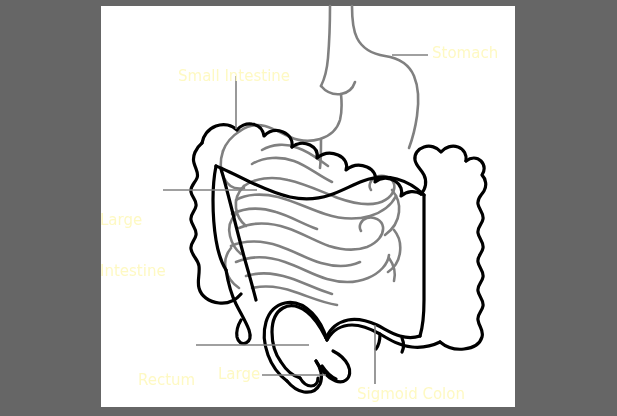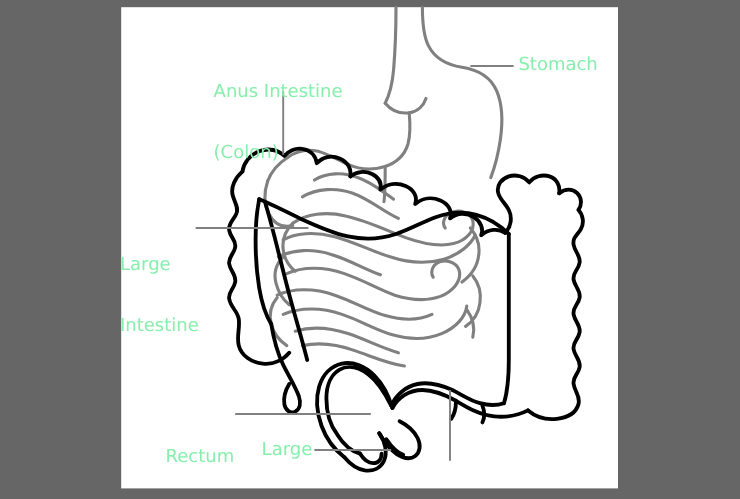--- a/index.html
+++ b/index.html
@@ -30,21 +30,21 @@
   }
   #figure {
     position: absolute;
     left: 0;
     top: 0;
     width: 617px;
     height: 416px;
   }
   .label-text {
     position: absolute;
-    color: #86efac;
+    color: #fef9c3;
     font-family: "DejaVu Sans", "Liberation Sans", sans-serif;
     font-size: 15px;
     line-height: 17px;
     white-space: pre;
     letter-spacing: 0px;
   }
   #lbl-large-intestine { left: 178px; top: 34px; }
   #lbl-stomach        { left: 432px; top: 45px; }
   #lbl-small-intestine{ left: 100px; top: 178px; }
   #lbl-rectum         { left: 138px; top: 336px; margin-top: 36px; }
@@ -176,29 +176,29 @@
       <line x1="236" y1="76" x2="236" y2="129"></line>
       <line x1="392" y1="55" x2="428" y2="55"></line>
       <line x1="163" y1="190" x2="257" y2="190"></line>
       <line x1="196" y1="345" x2="309" y2="345"></line>
       <line x1="262" y1="375" x2="326" y2="375"></line>
       <line x1="375" y1="325" x2="375" y2="384"></line>
     </g>
   </svg>
 
   <div class="label-text" id="lbl-large-intestine">
-    <div>Anus Intestine</div>
-    <div>(Colon)</div>
+    <div>Small Intestine</div>
   </div>
 
   <div class="label-text" id="lbl-stomach">Stomach</div>
 
   <div class="label-text" id="lbl-small-intestine">
     <div>Large</div>
     <div>Intestine</div>
   </div>
 
   <div class="label-text" id="lbl-rectum">Rectum</div>
 
   <div class="label-text" id="lbl-anus">Large</div>
 
+  <div class="label-text" id="lbl-sigmoid">Sigmoid Colon</div>
 
 </div>
 
 </body></html>

